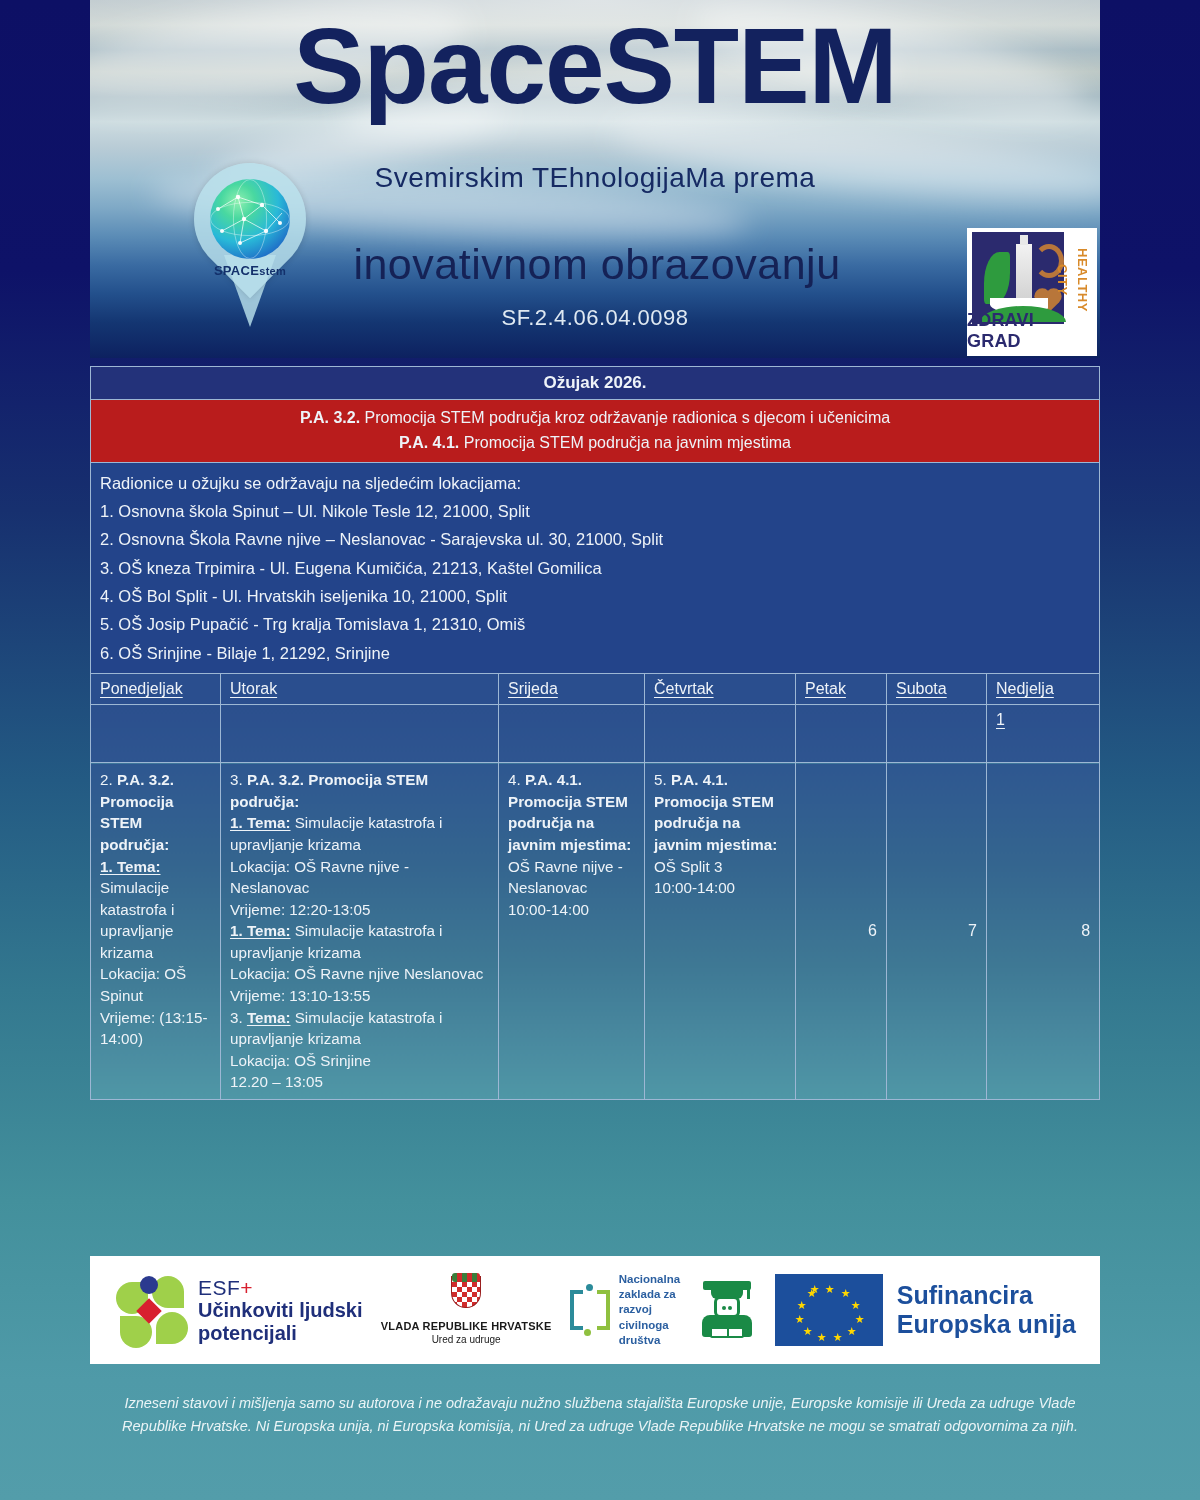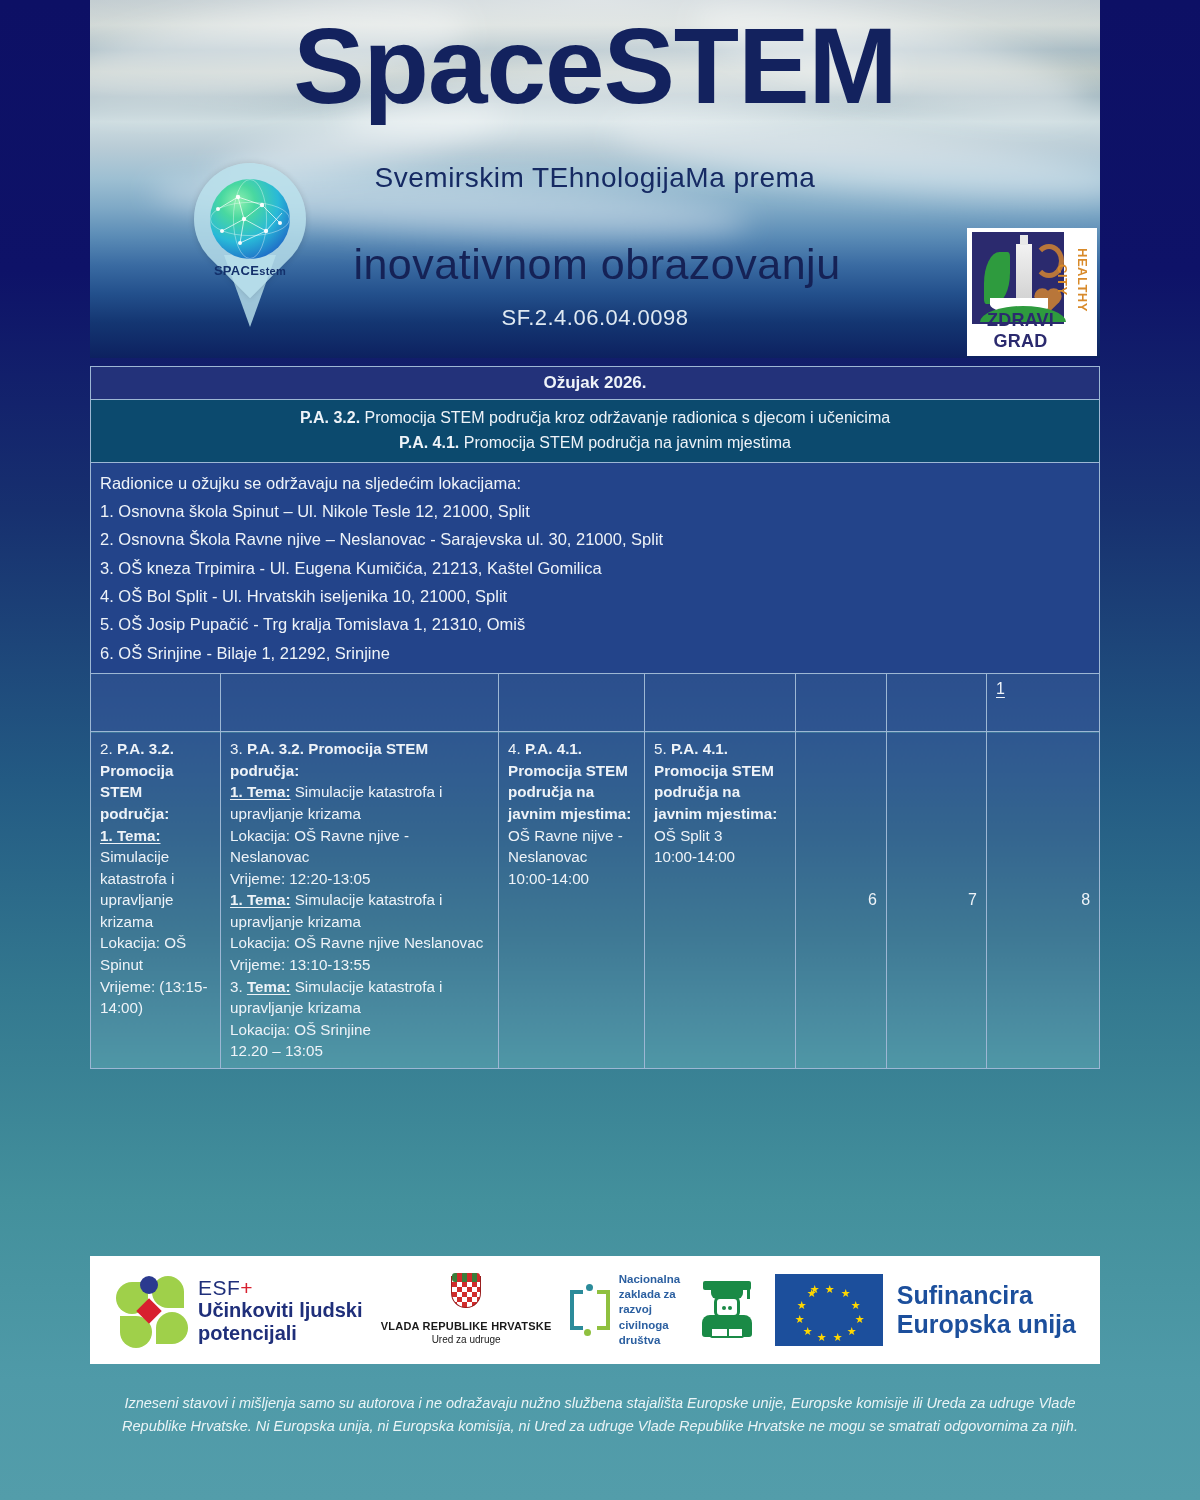--- a/index.html
+++ b/index.html
@@ -126,21 +126,21 @@
   .zg-wave {
     position: absolute; left: 8px; top: 74px; width: 86px; height: 16px;
     background: #2e9b3e; border-radius: 50% 50% 0 0 / 100% 100% 0 0;
   }
   .zg-healthy {
     position: absolute; right: 5px; top: 6px; width: 20px; height: 92px;
     color: #d88a2a; font-size: 13px; font-weight: 700; letter-spacing: .5px;
     writing-mode: vertical-rl; text-align: center; line-height: 20px;
   }
   .zg-name {
-    position: absolute; left: 0; bottom: 4px; width: 107px; text-align: center;
+    position: absolute; left: 0; bottom: 4px; width: 107px; text-align: left;
     color: #2b2a6e; font-size: 18px; font-weight: 700; letter-spacing: .2px;
   }
 
   
   .sheet {
     position: absolute; left: 90px; top: 366px; width: 1188px;
   }
   table.cal {
     width: 1010px; border-collapse: collapse; table-layout: fixed;
   }
@@ -149,21 +149,21 @@
     vertical-align: top;
     color: #eef3f8;
     padding: 6px 9px;
   }
   .row-month td {
     text-align: center; font-weight: 700; font-size: 17px;
     padding: 18px 0 16px; background: #23327a;
   }
   .row-pa td {
     text-align: center; font-size: 16px; line-height: 1.55;
-    padding: 16px 0 16px; background: #0c4a6e;
+    padding: 16px 0 16px; background: #b91c1c;
   }
   .row-pa b { font-weight: 700; }
   .row-locs td {
     font-size: 16.5px; line-height: 1.72; padding: 14px 14px 16px;
     background: #23448a;
   }
   .row-days td {
     font-size: 16px; padding: 16px 10px 14px;
     background: #2a4e8e;
   }
@@ -346,20 +346,29 @@
         <div>Radionice u ožujku se održavaju na sljedećim lokacijama:</div>
         <div>1. Osnovna škola Spinut – Ul. Nikole Tesle 12, 21000, Split</div>
         <div>2. Osnovna Škola Ravne njive – Neslanovac - Sarajevska ul. 30, 21000, Split</div>
         <div>3. OŠ kneza Trpimira - Ul. Eugena Kumičića, 21213, Kaštel Gomilica</div>
         <div>4. OŠ Bol Split - Ul. Hrvatskih iseljenika 10, 21000, Split</div>
         <div>5. OŠ Josip Pupačić - Trg kralja Tomislava 1, 21310, Omiš</div>
         <div>6. OŠ Srinjine - Bilaje 1, 21292, Srinjine</div>
       </td>
     </tr>
 
+    <tr class="row-days">
+      <td><span>Ponedjeljak</span></td>
+      <td><span>Utorak</span></td>
+      <td><span>Srijeda</span></td>
+      <td><span>Četvrtak</span></td>
+      <td><span>Petak</span></td>
+      <td><span>Subota</span></td>
+      <td><span>Nedjelja</span></td>
+    </tr>
 
     <tr class="row-first">
       <td></td>
       <td></td>
       <td></td>
       <td></td>
       <td></td>
       <td></td>
       <td><span class="sun">1</span></td>
     </tr>

